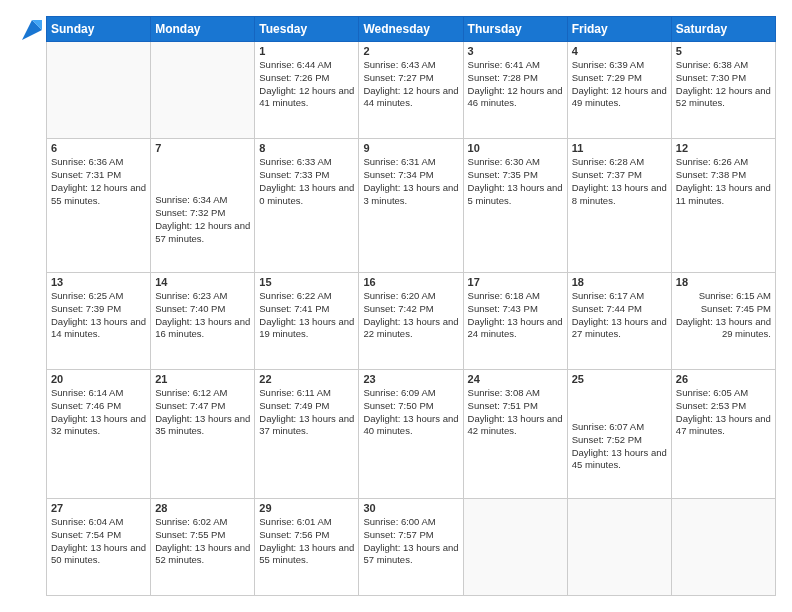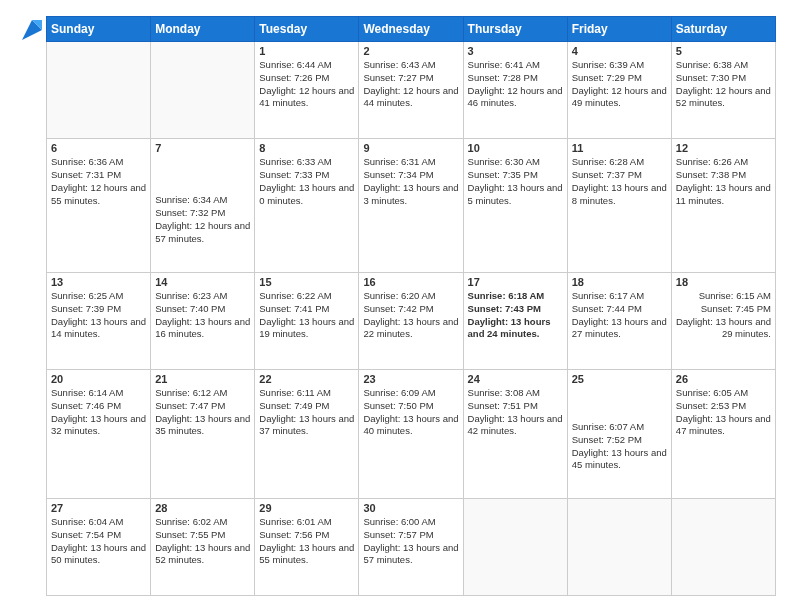--- a/index.html
+++ b/index.html
@@ -220,21 +220,21 @@
 Daylight: 13 hours and 19 minutes.</div>
           </td>
           <td>
             <span class="day-num">16</span>
             <div class="day-detail" style="white-space: pre-line;">Sunrise: 6:20 AM
 Sunset: 7:42 PM
 Daylight: 13 hours and 22 minutes.</div>
           </td>
           <td>
             <span class="day-num">17</span>
-            <div class="day-detail" style="white-space: pre-line; font-weight: bold;">Sunrise: 6:18 AM
+            <div class="day-detail" style="white-space: pre-line;">Sunrise: 6:18 AM
 Sunset: 7:43 PM
 Daylight: 13 hours and 24 minutes.</div>
           </td>
           <td>
             <span class="day-num">18</span>
             <div class="day-detail" style="white-space: pre-line;">Sunrise: 6:17 AM
 Sunset: 7:44 PM
 Daylight: 13 hours and 27 minutes.</div>
           </td>
           <td>

